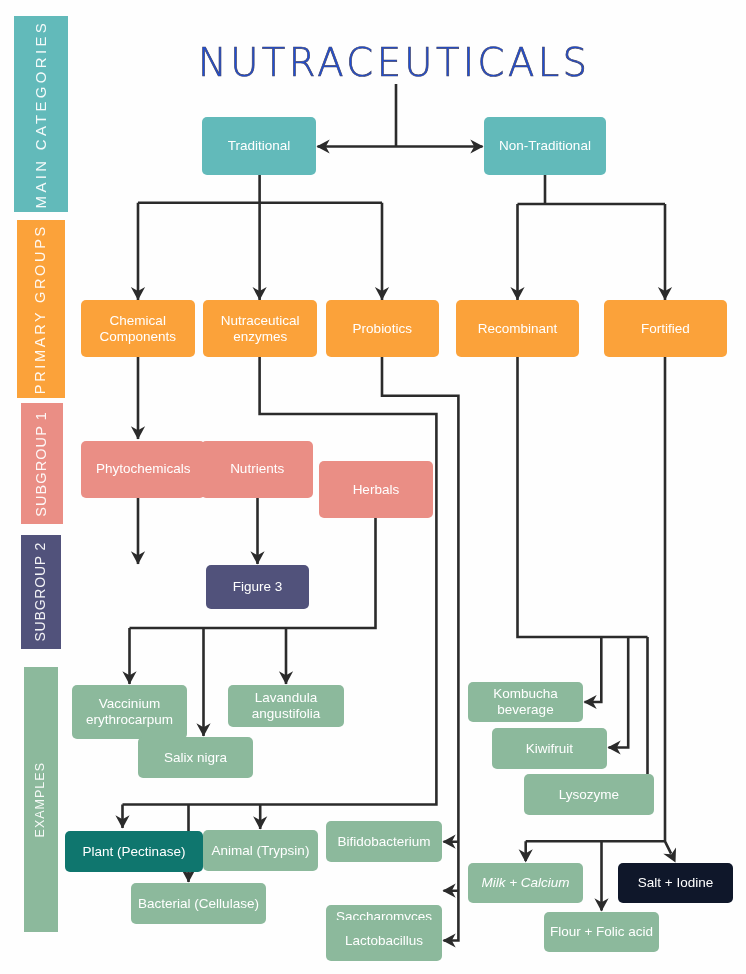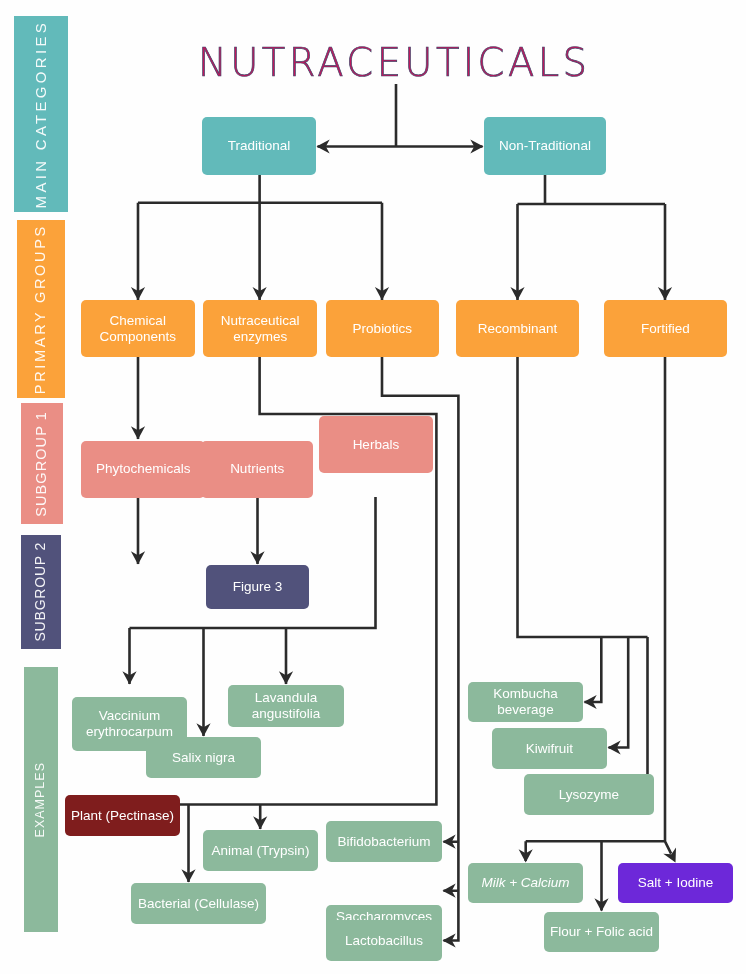--- a/index.html
+++ b/index.html
@@ -7,21 +7,21 @@
   body{width:746px;height:974px;background:#fefefe;overflow:hidden;
        font-family:"Liberation Sans",sans-serif;}
   #stage{position:relative;width:746px;height:974px;}
   .band{position:absolute;display:flex;align-items:center;justify-content:center;}
   .band .band-label{writing-mode:vertical-rl;transform:rotate(180deg) translateX(0.8px);
              color:rgba(255,255,255,.93);font-size:16px;letter-spacing:2.6px;
              white-space:nowrap;font-family:"Liberation Sans",sans-serif;}
   .node{position:absolute;display:flex;align-items:center;justify-content:center;
         text-align:center;color:#ffffff;border-radius:5px;line-height:1.18;
         font-size:13.5px;box-sizing:border-box;padding:0 4px;}
-  #title{position:absolute;left:198px;top:40px;color:#be185d;white-space:nowrap;
+  #title{position:absolute;left:198px;top:40px;color:#1d4ed8;white-space:nowrap;
          font-family:"DejaVu Sans",sans-serif;font-size:38.5px;letter-spacing:3.4px;
          font-weight:200;-webkit-text-stroke:0.7px #43456a;}
   svg#wires{position:absolute;left:0;top:0;width:746px;height:974px;}
 </style>
 </head>
 <body>
 
 <div id="stage">
   <svg id="wires" viewBox="0 0 746 974">
       <path d="M396 84 L396 146.5" fill="none" stroke="#2b2b2b" stroke-width="2.6" stroke-linecap="butt" stroke-linejoin="miter"></path>
@@ -98,45 +98,45 @@
     </div>
     <div class="node" style="left: 604px; top: 300px; width: 123px; height: 57px; background: rgb(251, 162, 58); text-align: center;">
       <span>Fortified</span>
     </div>
     <div class="node" style="left: 81.3px; top: 440.5px; width: 124px; height: 57px; background: rgb(234, 142, 133);">
       <span>Phytochemicals</span>
     </div>
     <div class="node" style="left: 200.9px; top: 440.5px; width: 112.5px; height: 57px; background: rgb(234, 142, 133);">
       <span>Nutrients</span>
     </div>
-    <div class="node" style="left: 318.9px; top: 416px; width: 114px; height: 57px; background: rgb(234, 142, 133);">
+    <div class="node" style="left: 318.9px; top: 461px; width: 114px; height: 57px; background: rgb(234, 142, 133);">
       <span>Herbals</span>
     </div>
     <div class="node" style="left: 206px; top: 565px; width: 103px; height: 44px; background: rgb(81, 82, 123);">
       <span>Figure 3</span>
     </div>
-    <div class="node" style="left: 72px; top: 685px; width: 115px; height: 54px; background: rgb(140, 185, 156); margin-top: 12px;">
+    <div class="node" style="left: 72px; top: 685px; width: 115px; height: 54px; background: rgb(140, 185, 156);">
       <span>Vaccinium erythrocarpum</span>
     </div>
     <div class="node" style="left: 228px; top: 685px; width: 116px; height: 42px; background: rgb(140, 185, 156);">
       <span>Lavandula angustifolia</span>
     </div>
-    <div class="node" style="left: 146px; top: 737px; width: 115px; height: 41px; background: rgb(140, 185, 156); text-align: center;">
+    <div class="node" style="left: 138px; top: 737px; width: 115px; height: 41px; background: rgb(140, 185, 156); text-align: center;">
       <span>Salix nigra</span>
     </div>
     <div class="node" style="left: 468px; top: 682px; width: 115px; height: 40px; background: rgb(140, 185, 156);">
       <span>Kombucha beverage</span>
     </div>
     <div class="node" style="left: 492px; top: 728px; width: 115px; height: 41px; background: rgb(140, 185, 156);">
       <span>Kiwifruit</span>
     </div>
     <div class="node" style="left: 524px; top: 774px; width: 130px; height: 41px; background: rgb(140, 185, 156);">
       <span>Lysozyme</span>
     </div>
-    <div class="node" style="left: 65px; top: 795px; width: 115px; height: 41px; background: #7f1d1d;">
+    <div class="node" style="left: 65px; top: 831px; width: 138px; height: 41px; background: #0f766e;">
       <span>Plant (Pectinase)</span>
     </div>
     <div class="node" style="left: 203px; top: 830px; width: 115px; height: 41px; background: rgb(140, 185, 156);">
       <span>Animal (Trypsin)</span>
     </div>
     <div class="node" style="left: 131px; top: 883px; width: 135px; height: 41px; background: rgb(140, 185, 156);">
       <span>Bacterial (Cellulase)</span>
     </div>
     <div class="node" style="left: 326px; top: 821px; width: 116px; height: 41px; background: rgb(140, 185, 156);">
       <span>Bifidobacterium</span>
@@ -146,16 +146,16 @@
     </div>
     <div class="node" style="left: 326px; top: 920px; width: 116px; height: 41px; background: rgb(140, 185, 156);">
       <span>Lactobacillus</span>
     </div>
     <div class="node" style="left: 468px; top: 863px; width: 115px; height: 40px; background: rgb(140, 185, 156); font-style: italic;">
       <span>Milk + Calcium</span>
     </div>
     <div class="node" style="left: 544px; top: 912px; width: 115px; height: 40px; background: rgb(140, 185, 156);">
       <span>Flour + Folic acid</span>
     </div>
-    <div class="node" style="left: 618px; top: 863px; width: 115px; height: 40px; background: #6d28d9;">
+    <div class="node" style="left: 618px; top: 863px; width: 115px; height: 40px; background: #0f172a;">
       <span>Salt + Iodine</span>
     </div>
   </div>
 
 </body></html>

